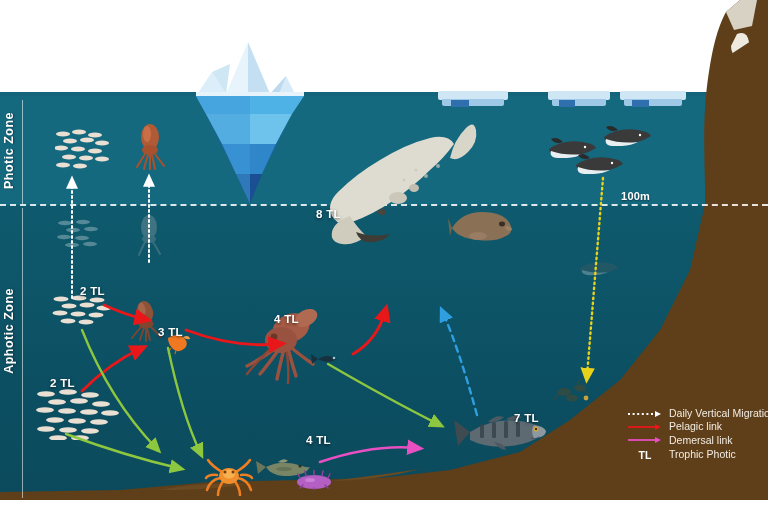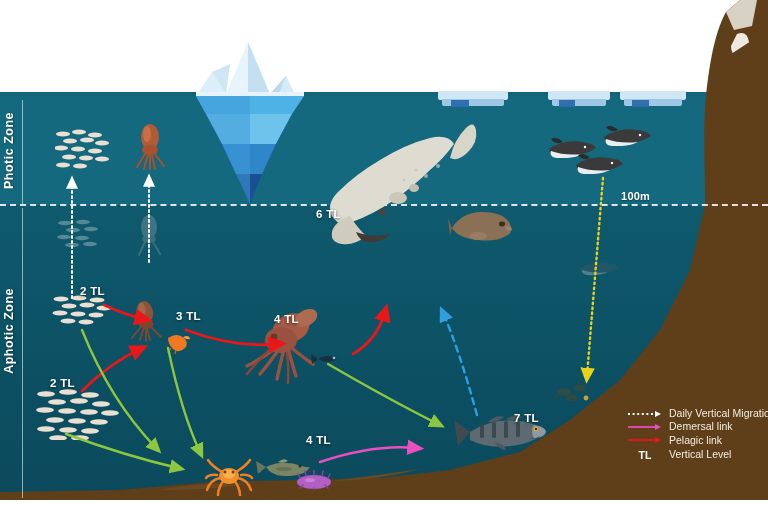--- a/index.html
+++ b/index.html
@@ -475,23 +475,23 @@
     <g stroke="#e84fc0" stroke-width="2.6" fill="none" stroke-linecap="round">
       <path d="M320,462 q54,-18 96,-14" marker-end="url(#ah-pink)"></path>
     </g>
 
     <g stroke="#e8d21a" stroke-width="2.4" fill="none" stroke-dasharray="1.5,3.5" stroke-linecap="round">
       <path d="M603,178 L587,376" marker-end="url(#ah-yellow)"></path>
     </g>
   </svg>
 
   <div class="tl" style="left:80px;top:285px;">2 TL</div>
-  <div class="tl" style="left:158px;top:310px;margin-left:18px;">3 TL</div>
+  <div class="tl" style="left:158px;top:326px;">3 TL</div>
   <div class="tl" style="left:274px;top:313px;">4 TL</div>
-  <div class="tl" style="left:316px;top:208px;">6 TL</div>
+  <div class="tl" style="left:316px;top:208px;">8 TL</div>
   <div class="tl" style="left:50px;top:377px;">2 TL</div>
   <div class="tl" style="left:306px;top:434px;">4 TL</div>
   <div class="tl" style="left:514px;top:412px;">7 TL</div>
 
   <div class="legend">
 
     <div class="legend-row">
       <span class="legend-swatch">
         <svg width="36" height="12">
             <line x1="1" y1="6" x2="28" y2="6" stroke="#ffffff" stroke-width="1.8" stroke-dasharray="2,2.6"></line>
@@ -499,39 +499,39 @@
           </svg>
       </span>
       <span class="legend-text">Daily Vertical Migrations</span>
     </div>
 
 
 
     <div class="legend-row">
       <span class="legend-swatch">
         <svg width="36" height="12">
+            <line x1="1" y1="6" x2="28" y2="6" stroke="#e8171a" stroke-width="1.8"></line>
+            <path d="M28,3 L34,6 L28,9 Z" fill="#e8171a"></path>
+          </svg>
+      </span>
+      <span class="legend-text">Pelagic link</span>
+    </div>
+
+    <div class="legend-row">
+      <span class="legend-swatch">
+        <svg width="36" height="12">
             <line x1="1" y1="6" x2="28" y2="6" stroke="#e84fc0" stroke-width="1.8"></line>
             <path d="M28,3 L34,6 L28,9 Z" fill="#e84fc0"></path>
           </svg>
       </span>
       <span class="legend-text">Demersal link</span>
     </div>
 
-    <div class="legend-row">
-      <span class="legend-swatch">
-        <svg width="36" height="12">
-            <line x1="1" y1="6" x2="28" y2="6" stroke="#e8171a" stroke-width="1.8"></line>
-            <path d="M28,3 L34,6 L28,9 Z" fill="#e8171a"></path>
-          </svg>
-      </span>
-      <span class="legend-text">Pelagic link</span>
-    </div>
-
 
     <div class="legend-row" style="height:16px;">
       <span class="legend-tl">TL</span>
-      <span class="legend-text">Vertical Level</span>
+      <span class="legend-text">Trophic Photic</span>
     </div>
 
   </div>
 
   <div class="bottom-edge"></div>
 </div>
 
 </body></html>

